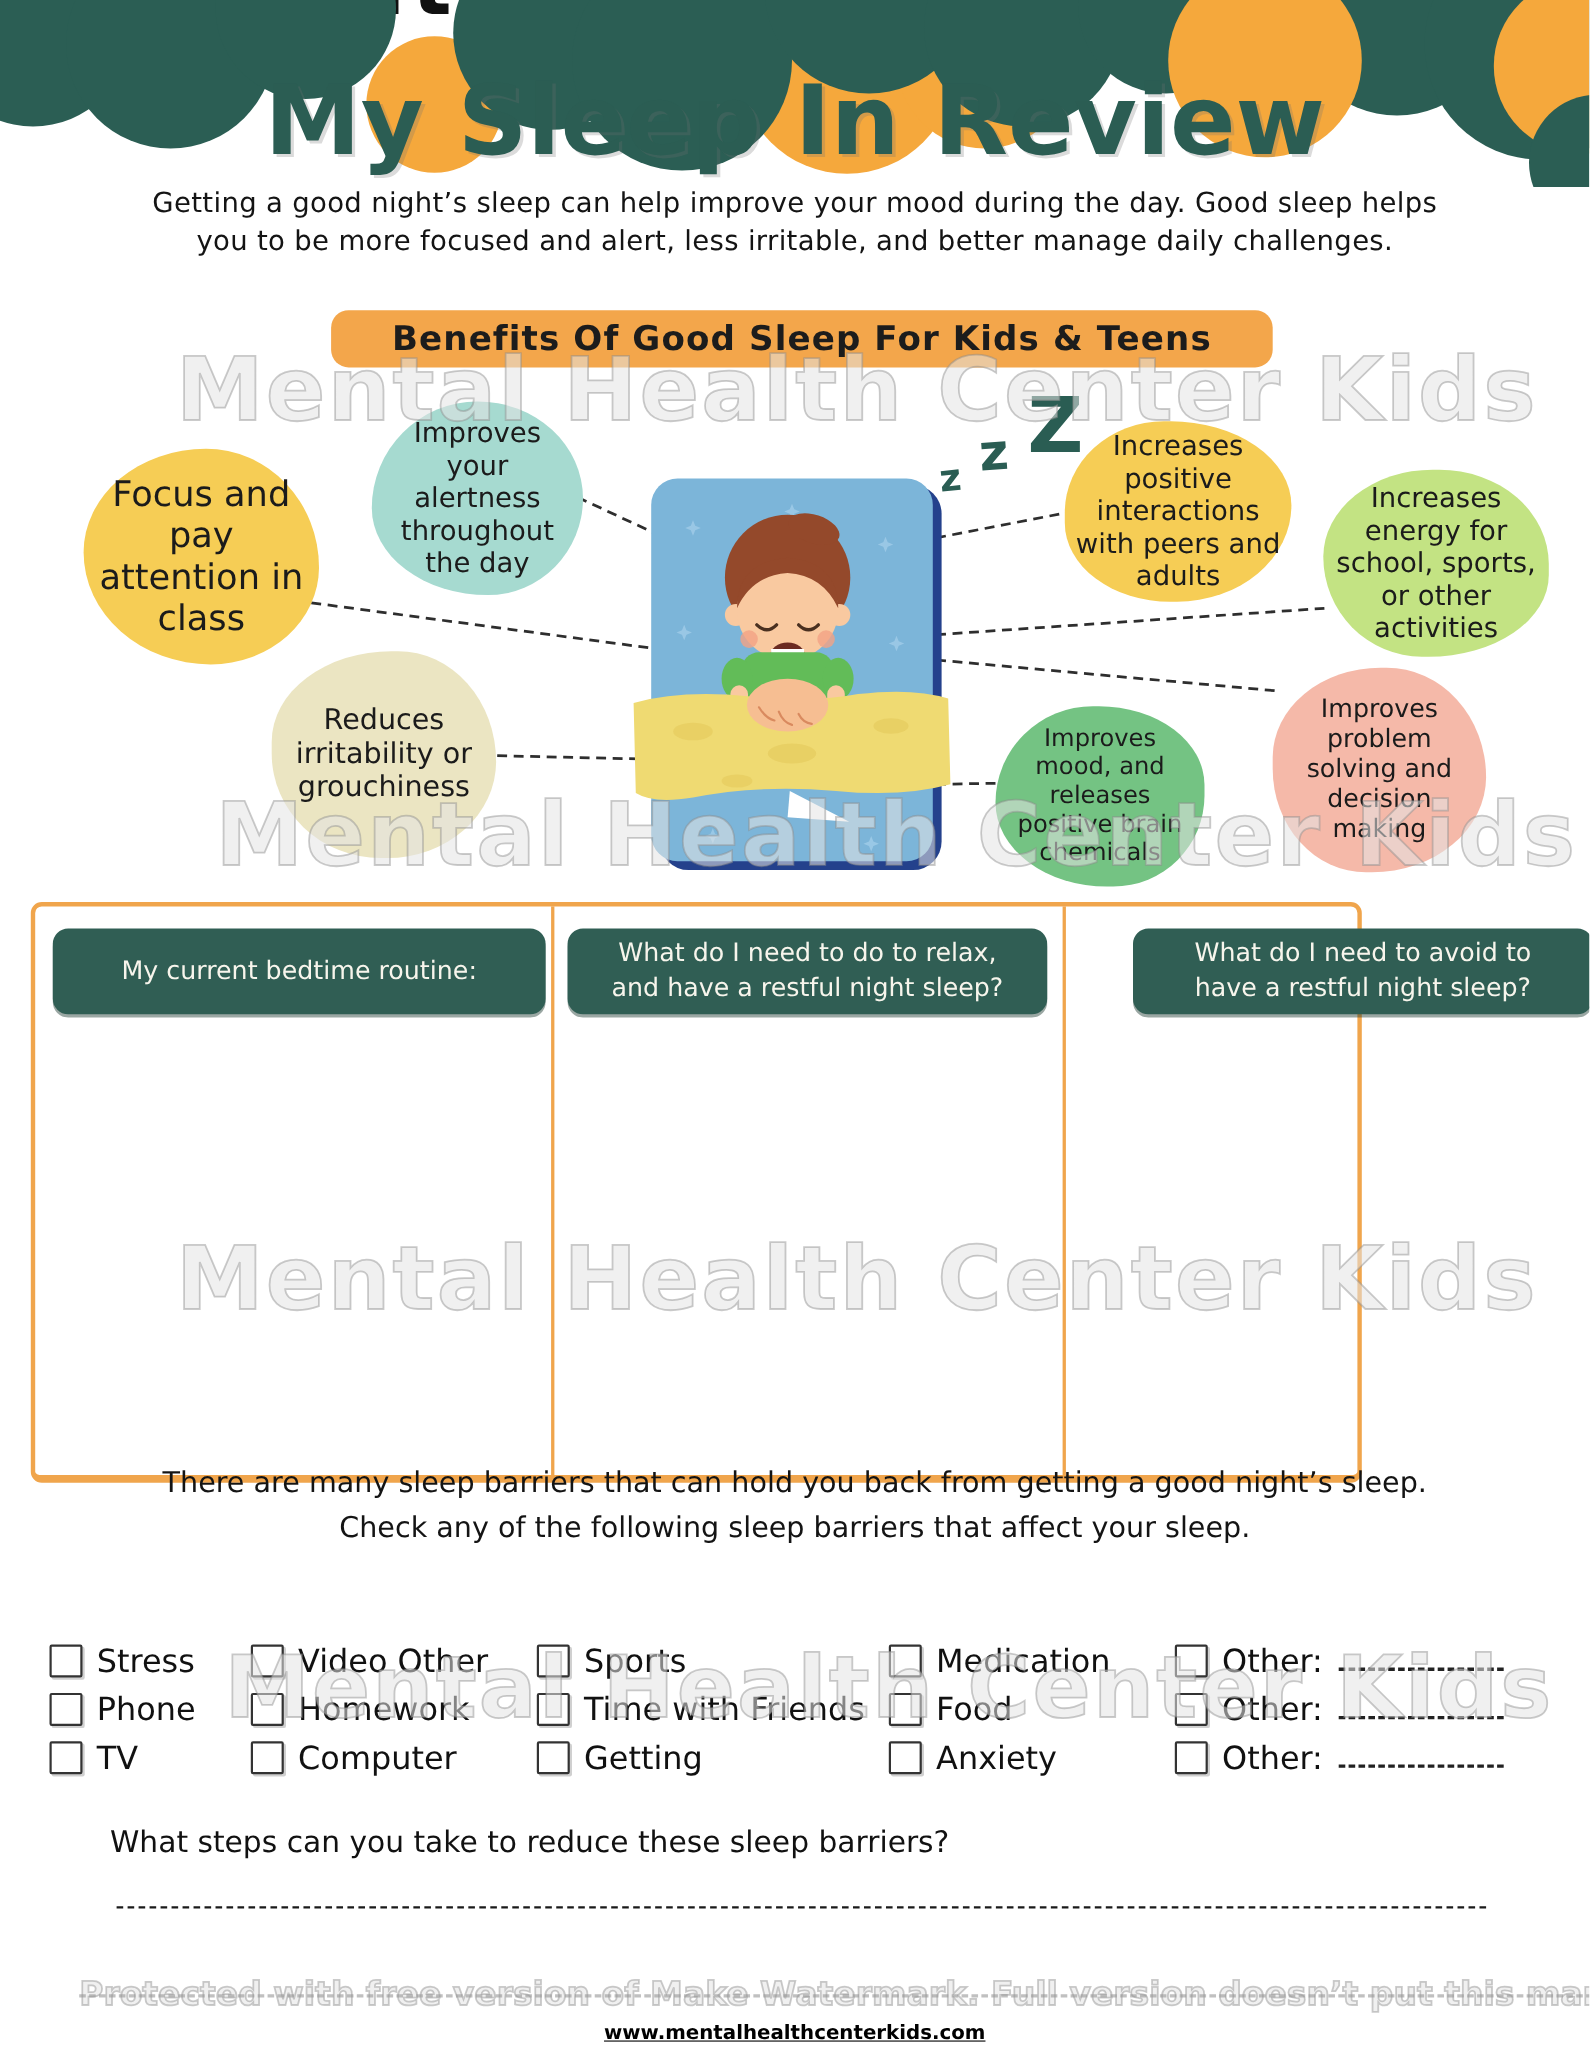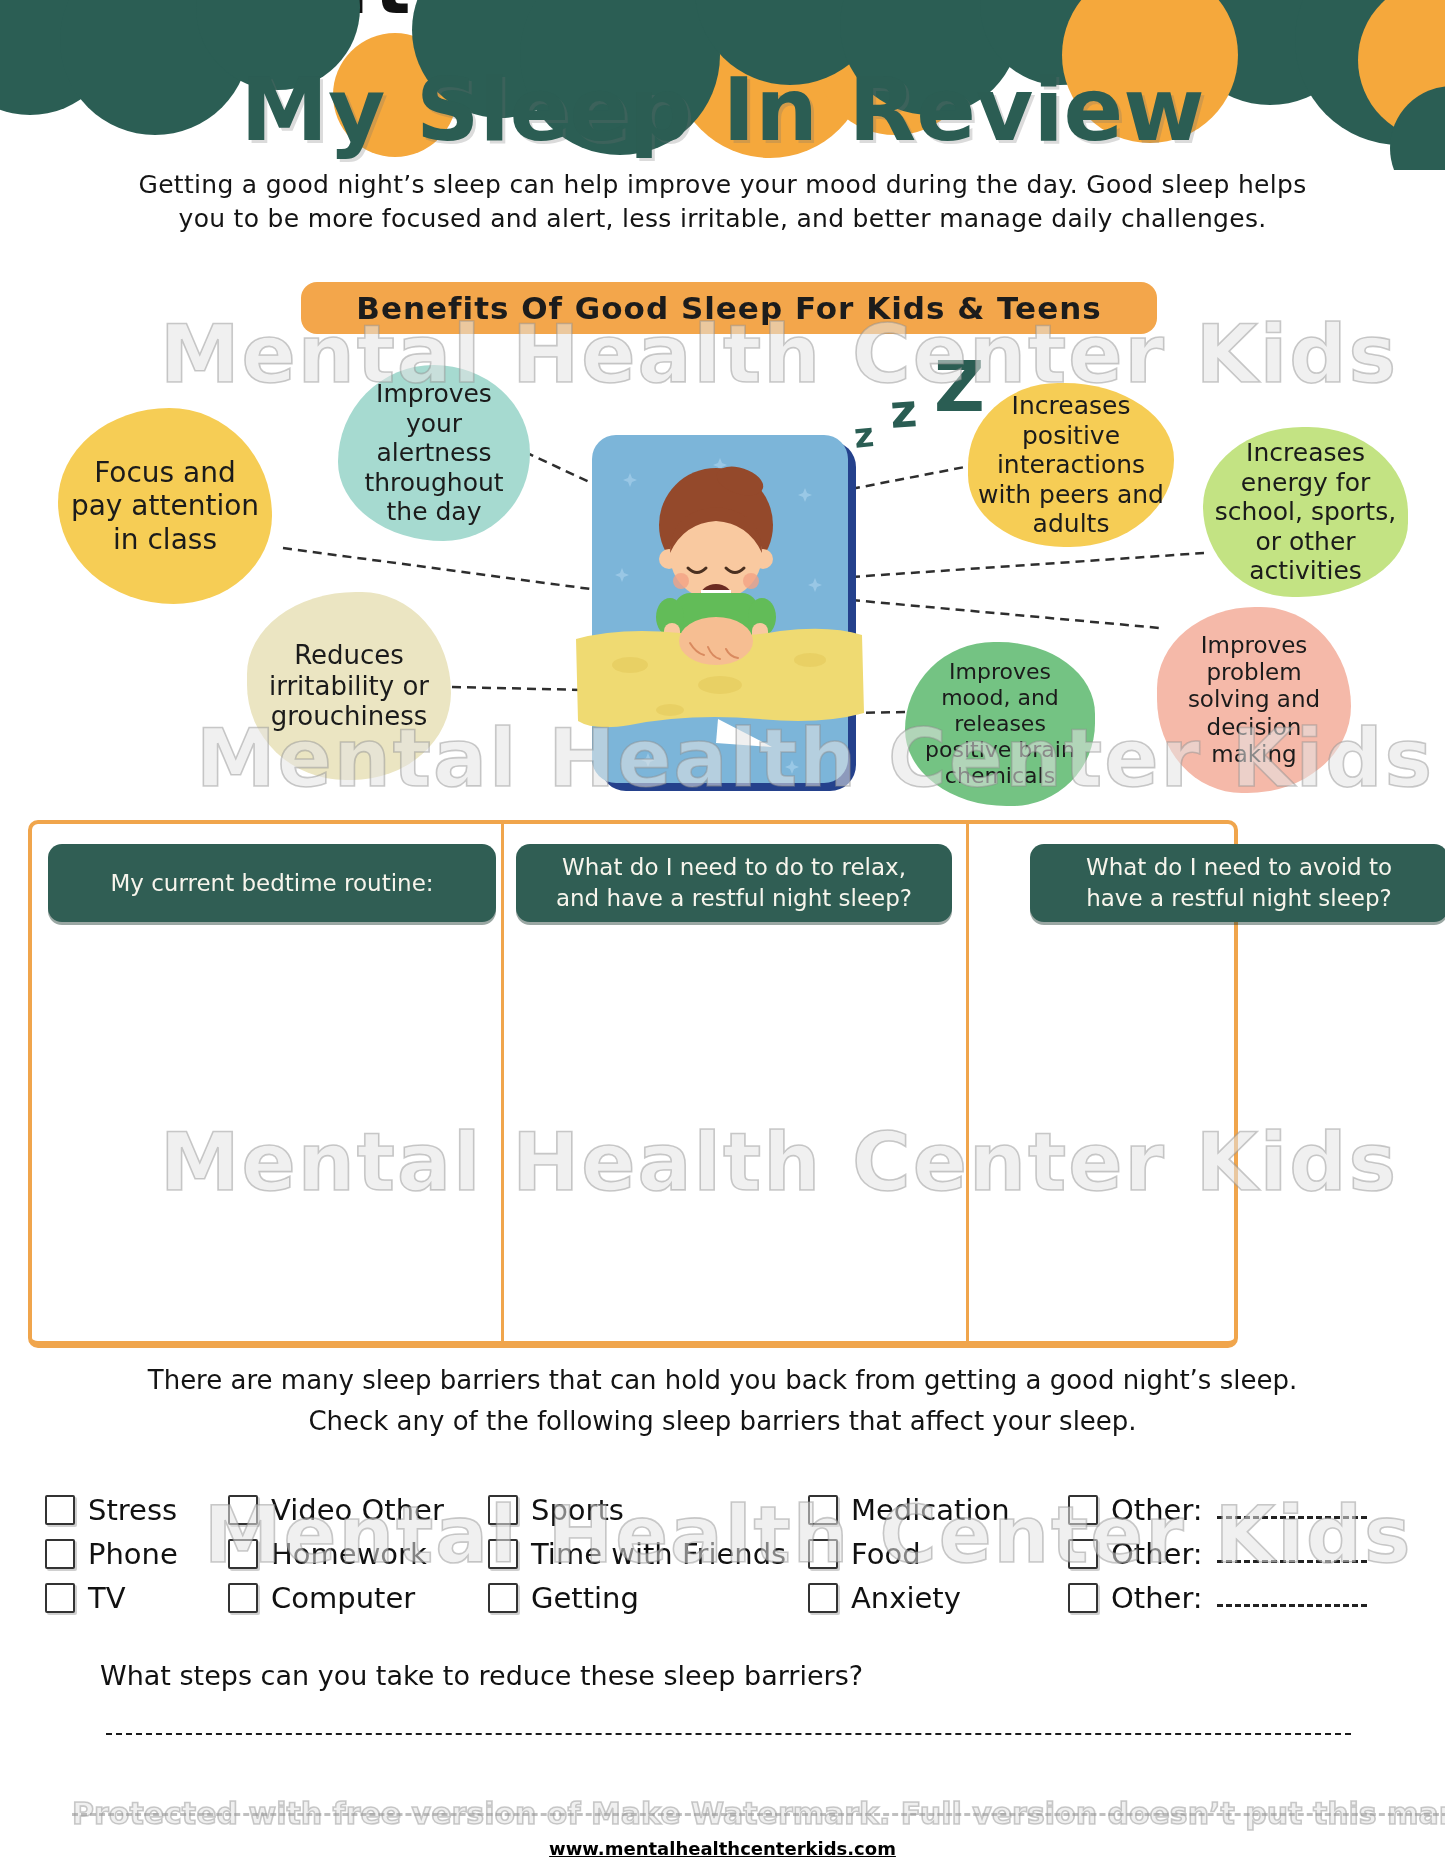--- a/index.html
+++ b/index.html
@@ -15,21 +15,21 @@
     text-shadow:3px 3px 0 rgba(110,110,110,0.25);}
   .intro{position:absolute;top:168px;left:0;width:100%;z-index:3;text-align:center;
     font-size:25px;line-height:34px;color:#141414;letter-spacing:0.3px;}
 
   
   .banner{position:absolute;left:301px;top:282px;width:856px;height:52px;z-index:4;
     border-radius:16px;display:flex;align-items:center;justify-content:center;
     font-size:31px;font-weight:bold;color:#1c1c1c;letter-spacing:1px;}
   .blob{position:absolute;z-index:4;display:flex;align-items:center;justify-content:center;
     text-align:center;color:#1b1b1b;padding:10px;box-sizing:border-box;line-height:1.18;}
-  .blob-focus{left:58px;top:408px;width:214px;height:196px;font-size:28px;
+  .blob-focus{left:76px;top:408px;width:214px;height:196px;font-size:32px;
     border-radius:52% 48% 46% 54% / 48% 55% 45% 52%;}
   .blob-alert{left:338px;top:365px;width:192px;height:176px;font-size:25px;
     border-radius:50% 50% 45% 55% / 55% 50% 50% 45%;}
   .blob-irrit{left:247px;top:592px;width:204px;height:188px;font-size:26px;
     border-radius:55% 45% 50% 50% / 45% 55% 48% 52%;}
   .blob-inter{left:968px;top:383px;width:206px;height:164px;font-size:25px;
     border-radius:45% 55% 52% 48% / 52% 48% 55% 45%;}
   .blob-energy{left:1203px;top:427px;width:205px;height:170px;font-size:25px;
     border-radius:50% 50% 55% 45% / 48% 52% 45% 55%;}
   .blob-mood{left:905px;top:642px;width:190px;height:164px;font-size:22px;
@@ -53,21 +53,21 @@
     display:flex;flex-direction:column;align-items:center;justify-content:center;
     color:#F7F5EC;font-size:23px;line-height:31px;text-align:center;
     box-shadow:0 3px 0 rgba(30,60,52,0.45);}
   .rhead1{left:16px;width:448px;}
   .rhead2{left:484px;width:436px;}
   .rhead3{left:956px;width:418px;margin-left:42px;}
   .rbody{position:absolute;top:104px;bottom:4px;}
   .rbody1{left:6px;width:456px;} .rbody2{left:478px;width:450px;} .rbody3{left:943px;width:438px;}
 
   
-  .barriers-intro{position:absolute;top:1360px;left:0;width:100%;z-index:3;text-align:center;
+  .barriers-intro{position:absolute;top:1328px;left:0;width:100%;z-index:3;text-align:center;
     font-size:26px;line-height:41px;color:#141414;}
   .cbx-grid{position:absolute;left:45px;top:1488px;width:1360px;height:135px;z-index:3;}
   .cbx-col{position:absolute;top:0;display:flex;flex-direction:column;}
   .cbx-row{display:flex;align-items:center;height:44px;}
   .cbx{width:26px;height:26px;border:2.5px solid #333;background:#fff;border-radius:2px;
     box-shadow:2px 2px 0 rgba(120,120,120,0.35);flex:0 0 auto;}
   .cbx-label{margin-left:13px;font-size:29px;color:#111;white-space:nowrap;}
   .other-line{width:150px;border-bottom:3px dashed #222;margin-left:14px;margin-top:14px;}
   .col1{left:0px;} .col2{left:183px;} .col3{left:443px;} .col4{left:763px;} .col5{left:1023px;}
   .steps-q{position:absolute;left:100px;top:1660px;z-index:3;font-size:27px;color:#111;}

